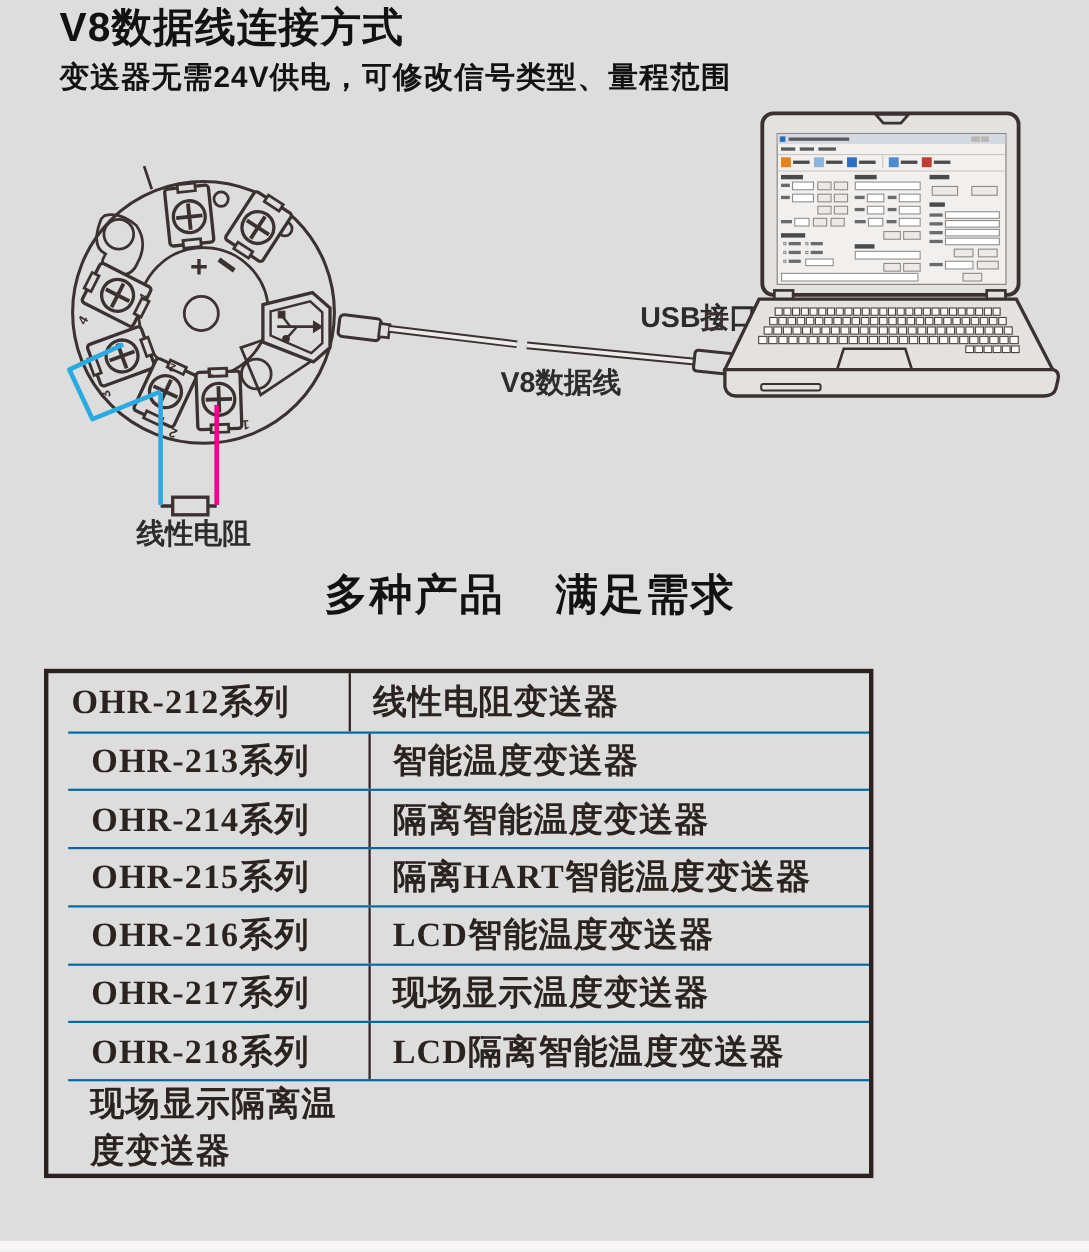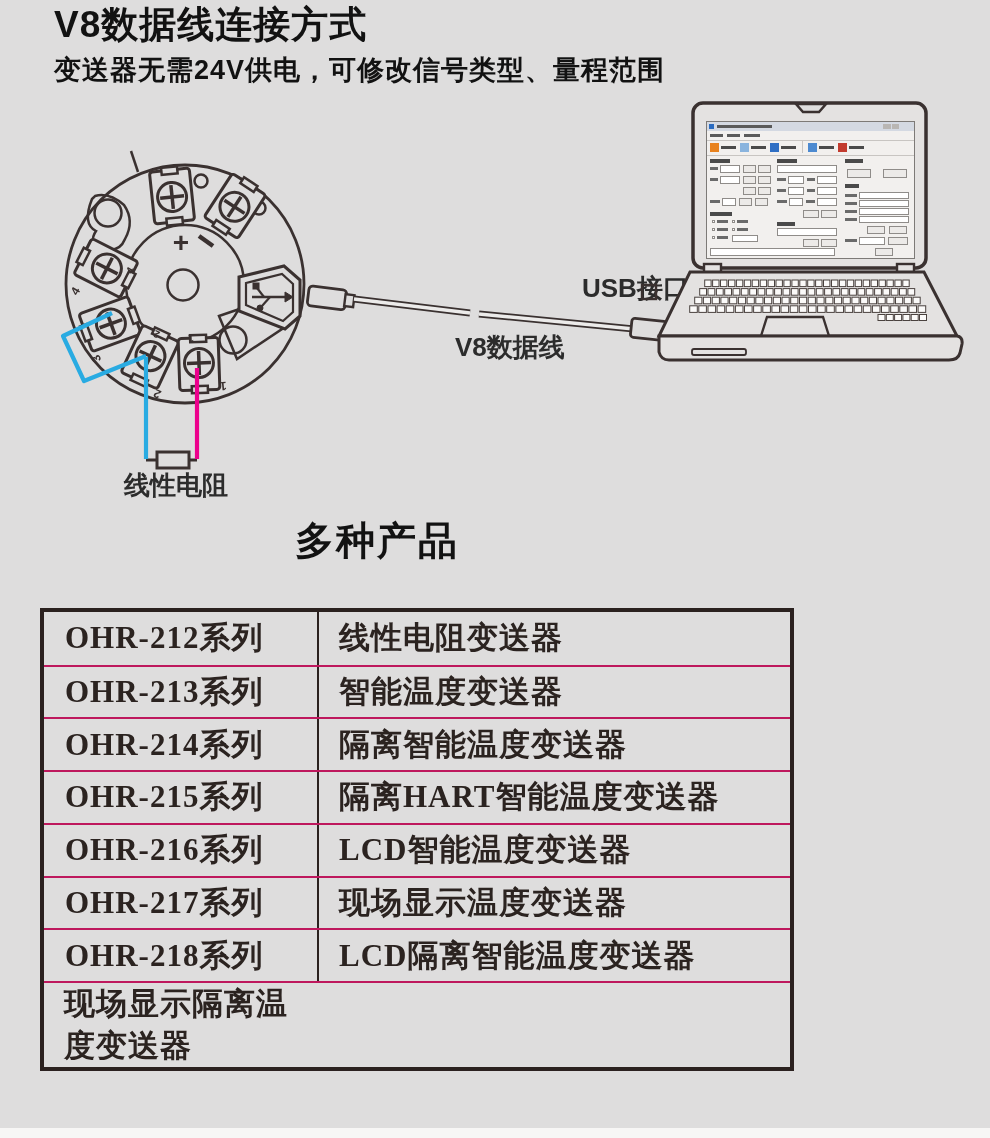--- a/index.html
+++ b/index.html
@@ -15,21 +15,21 @@
   .lbl-cable{left:455px;top:330px;font-size:26px;}
   .lbl-res{left:124px;top:468px;font-size:26px;}
   
   .sec-head{left:295px;top:514px;display:flex;gap:46px;font-size:39px;font-weight:700;
             letter-spacing:2px;color:#121212;}
   
   .ptable{left:40px;top:608px;width:754px;height:463px;border:4px solid #2b211f;box-sizing:border-box;
           display:grid;grid-auto-rows:1fr;
           font-family:"Liberation Serif","DejaVu Serif",serif;font-weight:700;color:#2b2320;}
   .trow{display:grid;grid-template-columns:275px 1fr;}
-  .trow + .trow{border-top:2px solid #be185d;}
+  .trow + .trow{border-top:2px solid #0369a1;margin-left:18px;}
   .tcell{display:flex;align-items:center;font-size:31px;letter-spacing:1px;}
   .tleft{padding-left:21px;border-right:2px solid #2b211f;}
   .tright{padding-left:20px;}
   
   .bottom-strip{left:0;top:1128px;width:990px;height:10px;background:#f7f6f5;}
   
   .mini-window{left:706px;top:121px;width:207px;height:136px;background:#f2f0ee;
                border:1px solid #7d7a77;z-index:3;}
   .mw-r{position:absolute;}
   svg.scene{position:absolute;left:0;top:0;z-index:1;}
@@ -341,20 +341,21 @@
 
   <div class="abs page-title">V8数据线连接方式</div>
   <div class="abs page-subtitle">变送器无需24V供电，可修改信号类型、量程范围</div>
 
   <div class="abs dlabel lbl-usb">USB接口</div>
   <div class="abs dlabel lbl-cable">V8数据线</div>
   <div class="abs dlabel lbl-res">线性电阻</div>
 
   <div class="abs sec-head">
     <span>多种产品</span>
+    <span>满足需求</span>
   </div>
 
   <div class="abs ptable">
       <div class="trow">
         <div class="tcell tleft">OHR-212系列</div>
         <div class="tcell tright">线性电阻变送器</div>
       </div>
       <div class="trow">
         <div class="tcell tleft">OHR-213系列</div>
         <div class="tcell tright">智能温度变送器</div>

